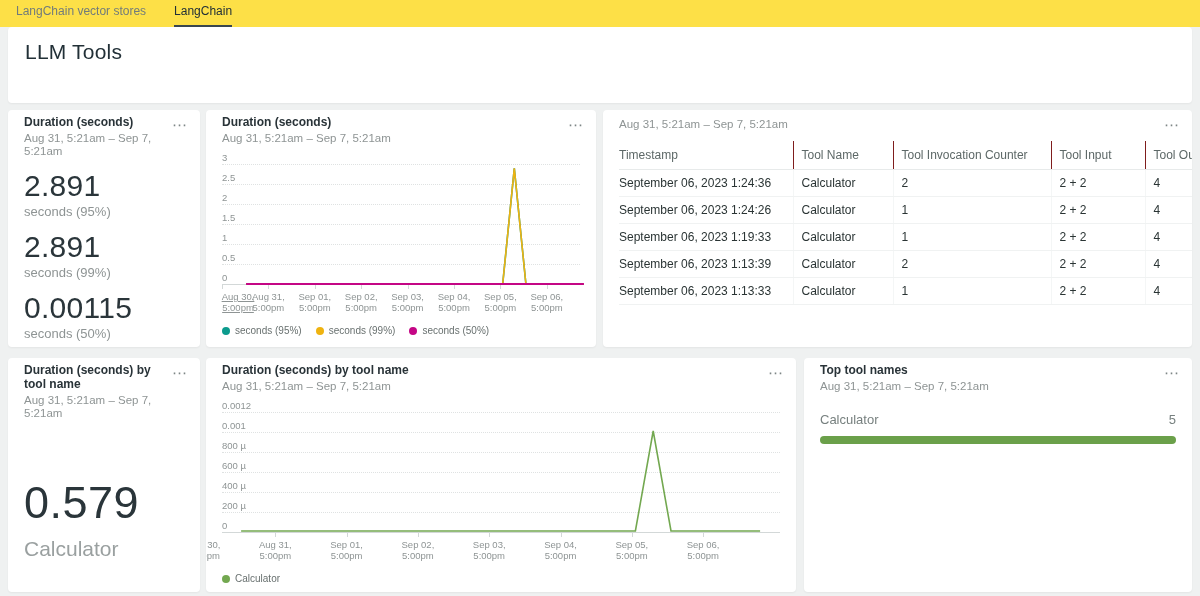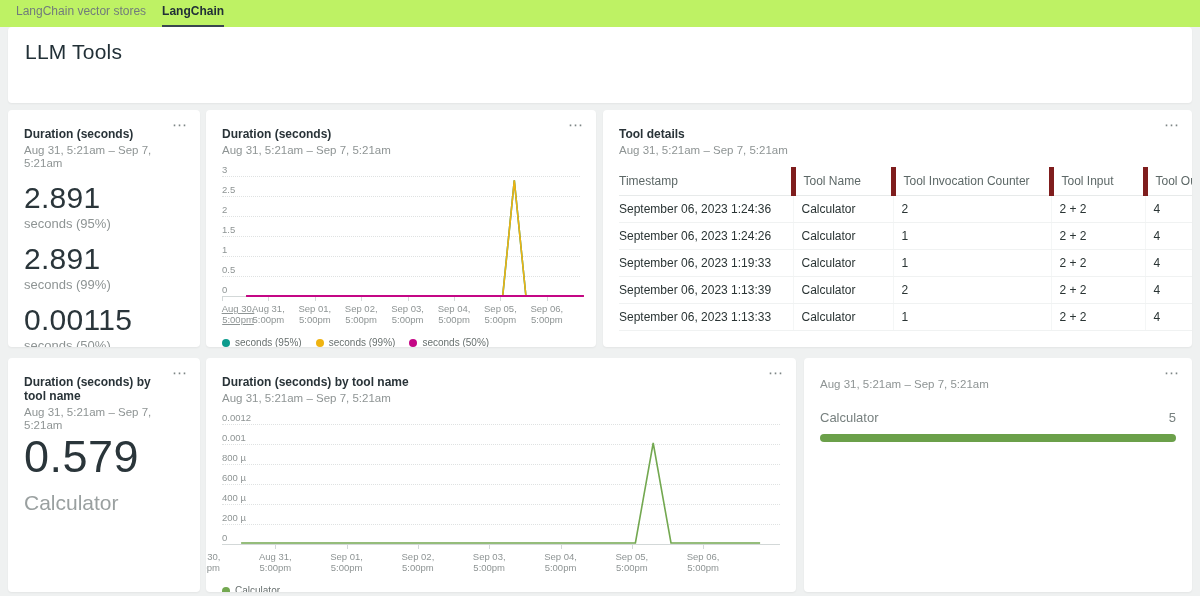--- a/index.html
+++ b/index.html
@@ -5,61 +5,61 @@
   * { box-sizing: border-box; margin: 0; padding: 0; }
   html,body { width:1200px; height:596px; overflow:hidden; }
   body {
     font-family: "Liberation Sans", sans-serif;
     background: #eff1f1;
     color: #293338;
     position: relative;
   }
   
   .tabstrip {
-    height: 27px; background: #bef264; display: flex; align-items: flex-end;
-    padding-left: 16px; gap: 16px;
+    height: 27px; background: #fde047; display: flex; align-items: flex-end;
+    padding-left: 16px; gap: 28px;
   }
   .tab {
     font-size: 12px; color: #717b7b; padding-bottom: 7px; cursor: pointer;
     border-bottom: 2px solid transparent; line-height: 14px;
   }
-  .tab.active { color: #223037; border-bottom-color: #39464e; font-weight: 700; }
+  .tab.active { color: #223037; border-bottom-color: #39464e; font-weight: 400; }
   
   .header-card {
     position: absolute; left: 8px; right: 8px; top: 27px; height: 76px;
     background: #fff; border-radius: 4px; box-shadow: 0 1px 2px rgba(0,0,0,.05);
     padding: 13px 17px;
   }
   .page-title { font-size: 21px; font-weight: 400; color: #223037; letter-spacing:.2px; }
   .page-desc { font-size: 12px; color: #37424a; margin-top: 9px; }
   
   .card {
     position: absolute; background: #fff; border-radius: 4px;
     box-shadow: 0 1px 2px rgba(0,0,0,.05);
-    padding: 17px 16px; overflow: hidden;
+    padding: 5px 16px; overflow: hidden;
   }
   .card-title { font-size: 12px; font-weight: 700; color: #293338; line-height: 14px; padding-right: 22px;}
   .card-sub { font-size: 11.5px; color: #8e9494; margin-top: 3px; line-height: 13px; }
   .menu-btn {
     position: absolute; top: 6px; right: 12px; font-size: 15px; color: #7d8686;
     cursor: pointer; letter-spacing: 1px; line-height: 18px; background:none; border:none;
     font-family: "Liberation Sans", sans-serif;
   }
   
   #card-duration-billboard { left: 8px;  top: 110px; width: 192px; height: 237px; }
   #card-duration-chart     { left: 206px; top: 110px; width: 390px; height: 237px; }
   #card-tool-details       { left: 603px; top: 110px; width: 589px; height: 237px; }
   #card-bytool-billboard   { left: 8px;  top: 358px; width: 192px; height: 234px; }
   #card-bytool-chart       { left: 206px; top: 358px; width: 590px; height: 234px; }
   #card-top-tools          { left: 804px; top: 358px; width: 388px; height: 234px; }
   
   .metric { margin-top: 11px; }
   .metric-value { font-size: 30px; color: #2a353a; line-height: 34px; letter-spacing: .3px; }
   .metric-label { font-size: 13px; color: #8e9494; margin-top: 1px; }
-  .big-value { font-size: 45px; color: #2a353a; line-height: 50px; letter-spacing:.5px; }
+  .big-value { font-size: 45px; color: #2a353a; line-height: 50px; margin-top: 58px; letter-spacing:.5px; }
   .big-label { font-size: 21px; color: #9aa0a0; margin-top: 9px; }
   
   .chart-host { position: relative; margin-top: 9px; }
   .gridline {
     position: absolute; left: 0; right: 0; height: 0;
     border-top: 1px dotted #dfe2e2;
   }
   .gridline.axisline { border-top: 1px solid #d3d8d8; }
   .ytick {
     position: absolute; left: 0; font-size: 9.5px; color: #8e9494; line-height: 11px;
@@ -70,21 +70,21 @@
     font-size: 9.5px; color: #8e9494; line-height: 11px; white-space: pre-line;
   }
   .legend { display: flex; gap: 14px; margin-top: 13px; align-items: center; }
   .legend-item { display: inline-flex; align-items: center; gap: 5px; cursor: pointer; }
   .legend-dot { width: 8px; height: 8px; border-radius: 50%; display: inline-block; }
   .legend-item span:last-child { font-size: 10px; color: #68706f; }
   
   table.details { border-collapse: collapse; table-layout: fixed; width: 710px; margin-top: 10px; }
   table.details th {
     font-size: 12px; font-weight: 400; color: #5d6867; text-align: left;
-    padding: 7px 8px; border-bottom: 1px solid #e7eaea; border-right: 5px solid #7f1d1d;
+    padding: 7px 8px; border-bottom: 1px solid #e7eaea; border-right: 1px solid #7f1d1d;
     white-space: nowrap; overflow: hidden; cursor: pointer;
   }
   table.details td {
     font-size: 12px; color: #2a3434; padding: 6px 8px;
     border-bottom: 1px solid #f0f2f2; border-right: 1px solid #f4f6f6;
     white-space: nowrap; overflow: hidden;
   }
   table.details th:first-child, table.details td:first-child { padding-left: 0; }
   table.details th:last-child, table.details td:last-child { border-right: none; }
   
@@ -183,21 +183,20 @@
         <span>seconds (99%)</span>
       </span>
       <span class="legend-item">
         <span class="legend-dot" style="background: rgb(196, 6, 133);"></span>
         <span>seconds (50%)</span>
       </span>
     </div>
 </div>
 
 <div class="card" id="card-tool-details">
-  <div class="card-title">Tool details</div>
   <div class="card-sub">Aug 31, 5:21am – Sep 7, 5:21am</div>
   <button class="menu-btn">⋯</button>
   <table class="details">
     <colgroup>
       <col style="width:174px">
         <col style="width:100px">
         <col style="width:158px">
         <col style="width:94px">
         <col style="width:184px">
     </colgroup>
@@ -306,20 +305,21 @@
     </div>
   <div class="legend">
       <span class="legend-item">
         <span class="legend-dot" style="background: rgb(115, 168, 80);"></span>
         <span>Calculator</span>
       </span>
     </div>
 </div>
 
 <div class="card" id="card-top-tools">
+  <div class="card-title">Top tool names</div>
   <div class="card-sub">Aug 31, 5:21am – Sep 7, 5:21am</div>
   <button class="menu-btn">⋯</button>
   <div class="facet-row">
     <span class="facet-label">Calculator</span>
     <span class="facet-value">5</span>
   </div>
   <div class="facet-bar-track">
     <div class="facet-bar" id="facet-bar-calculator" style="width: 100%; background: rgb(107, 160, 74);"></div>
   </div>
 </div>

